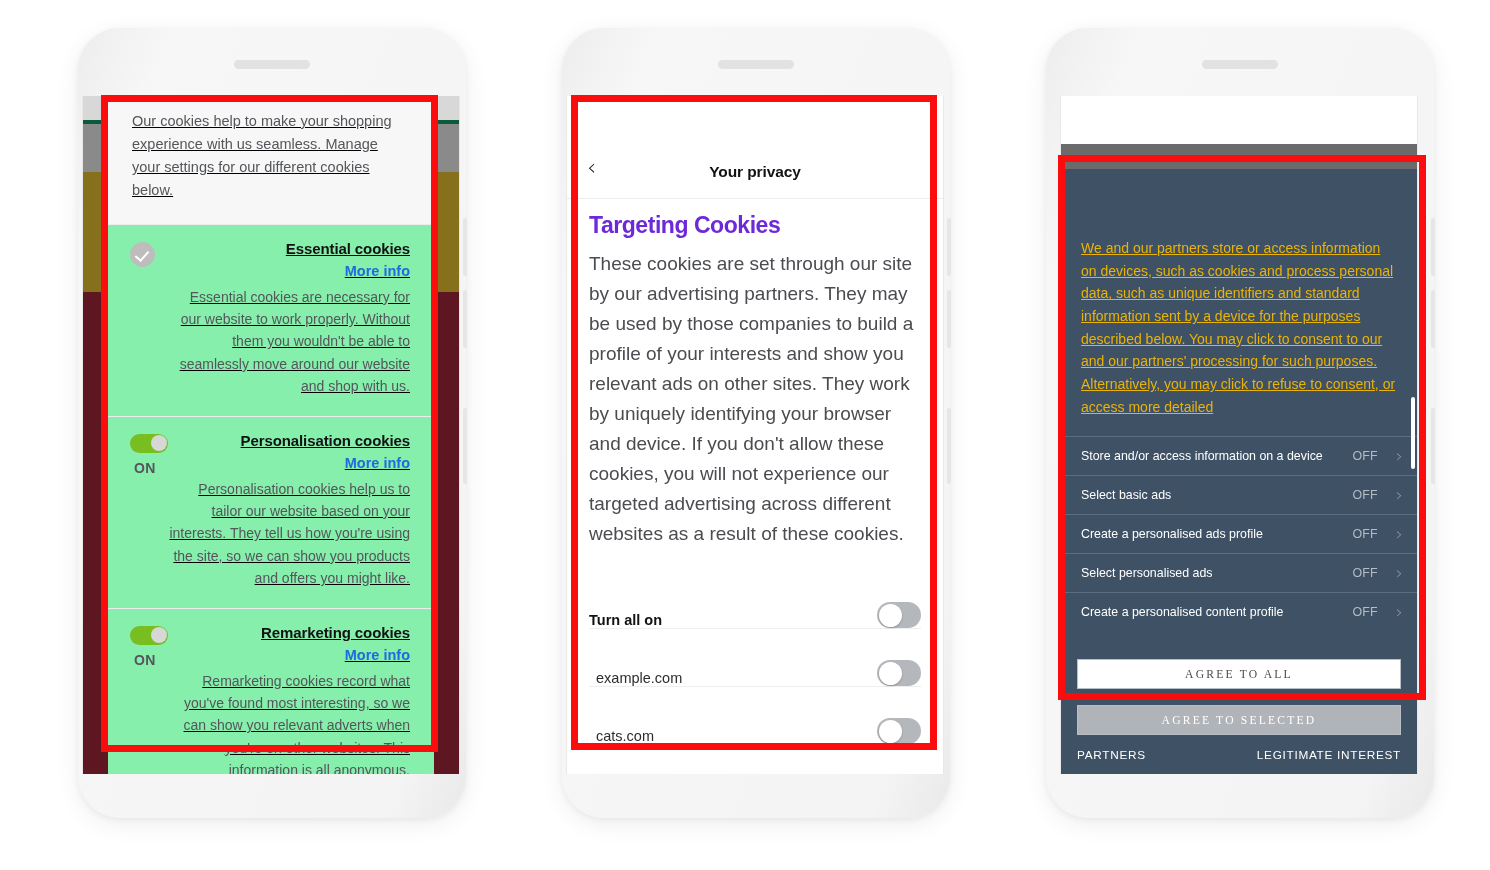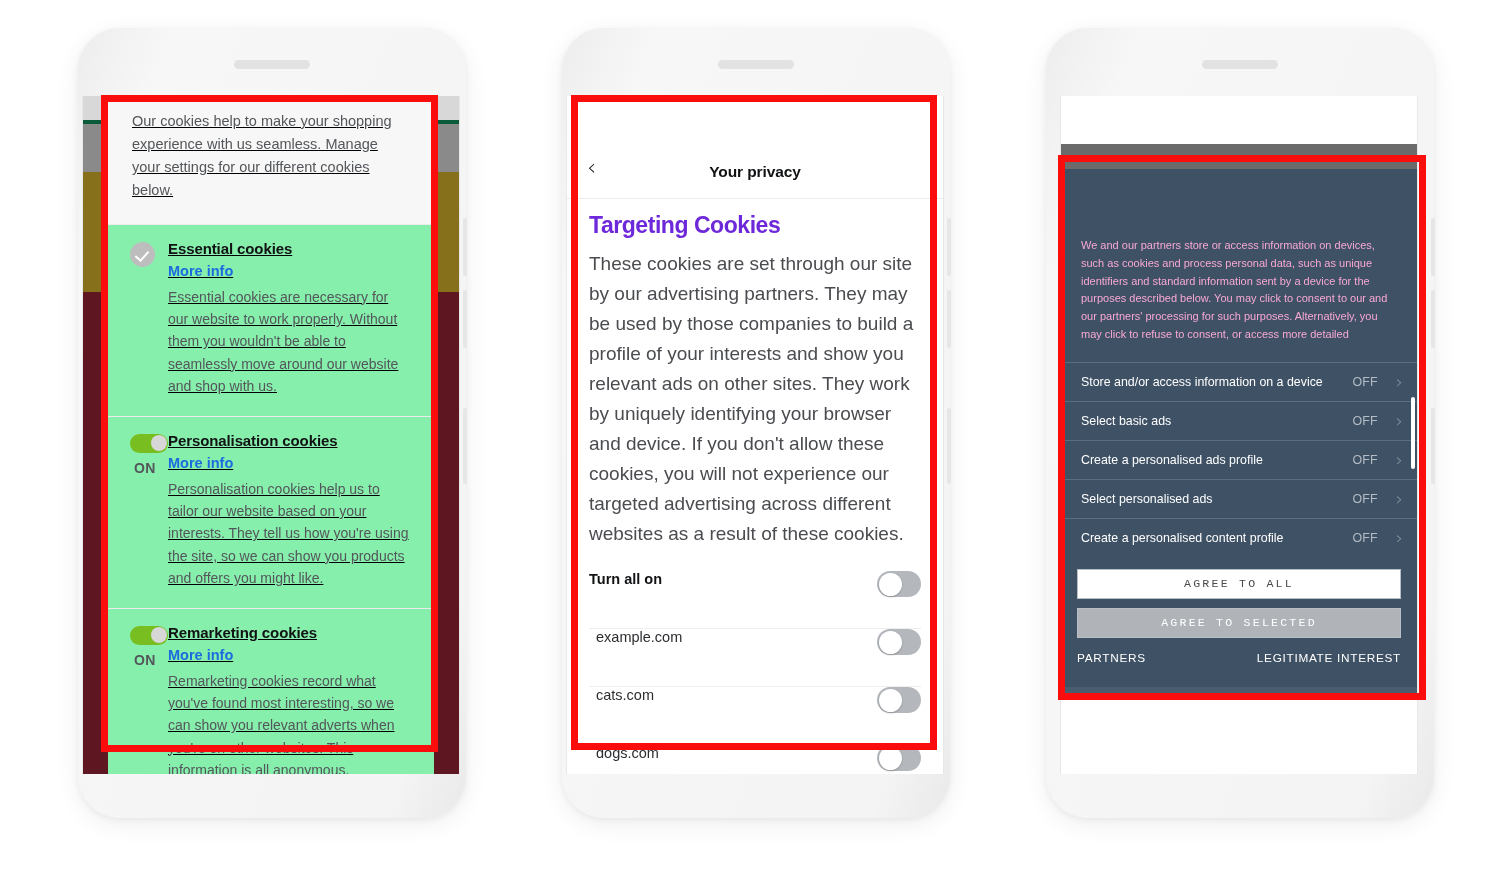--- a/index.html
+++ b/index.html
@@ -127,21 +127,21 @@
     background: #d7d7d7;
   }
   .on-label {
     font-size: 14px;
     color: #53565a;
     letter-spacing: .4px;
     margin-top: 7px;
     margin-left: 4px;
     font-weight: 600;
   }
-  .p1-body { margin-left: 36px; }
+  .p1-body { margin-left: 36px; text-align: right; }
   .p1-title {
     font-size: 15px;
     font-weight: 700;
     color: #111214;
     letter-spacing: -.1px;
   }
   .p1-more {
     display: block;
     margin-top: 6px;
     font-size: 14.5px;
@@ -193,21 +193,21 @@
   }
   .p2-para {
     margin: 10px 22px 0 22px;
     font-size: 19px;
     line-height: 1.58;
     color: #4a4c50;
   }
   .p2-list { margin: 22px 22px 0 22px; }
   .p2-item {
     display: flex;
-    align-items: flex-start;
+    align-items: flex-end;
     justify-content: space-between;
     height: 57px;
     border-bottom: 1px solid #eeeeee;
   }
   .p2-item:last-child { border-bottom: 1px solid #eeeeee; }
   .p2-item-label {
     font-size: 14.5px;
     color: #2b2d30;
   }
   .p2-item.is-head .p2-item-label { font-weight: 700; color: #111214; }
@@ -246,24 +246,25 @@
   .p3-wrap { position: absolute; inset: 0; background: #ffffff; }
   .p3-whitetop { height: 48px; background: #ffffff; }
   .p3-graybar { height: 25px; background: #6b6b6b; }
   .p3-panel {
     background: #3e5165;
     padding: 0 0 6px 0;
     position: relative;
   }
   .p3-panel-pad { height: 68px; }
   .p3-intro {
-    color: #f9a8d4;
-    font-size: 11px;
+    color: #eab308;
+    font-size: 14px;
     line-height: 1.62;
     padding: 0 20px;
+    text-decoration: underline;
   }
   .p3-rows { margin-top: 18px; }
   .p3-row {
     display: flex;
     align-items: center;
     height: 38px;
     border-top: 1px solid #5b6d80;
     padding: 0 14px 0 20px;
     color: #ffffff;
     font-size: 12.4px;
@@ -285,23 +286,24 @@
   }
   .p3-btns { padding: 12px 16px 0 16px; }
   .p3-btn {
     display: block;
     width: 100%;
     height: 30px;
     border: 1px solid #b9bfc6;
     font-size: 11.6px;
     letter-spacing: 2.2px;
     font-weight: 400;
-    font-family: Liberation Mono, monospace;
+    font-family: Liberation Serif, serif;
     margin-bottom: 9px;
     box-sizing: border-box;
+    margin-top: 16px;
   }
   .p3-btn.primary { background: #ffffff; color: #4a4a4a; }
   .p3-btn.secondary { background: #b0b4b9; color: #ffffff; }
   .p3-links {
     display: flex;
     justify-content: space-between;
     padding: 4px 16px 16px 16px;
     color: #ffffff;
     font-size: 11.8px;
     letter-spacing: .7px;

